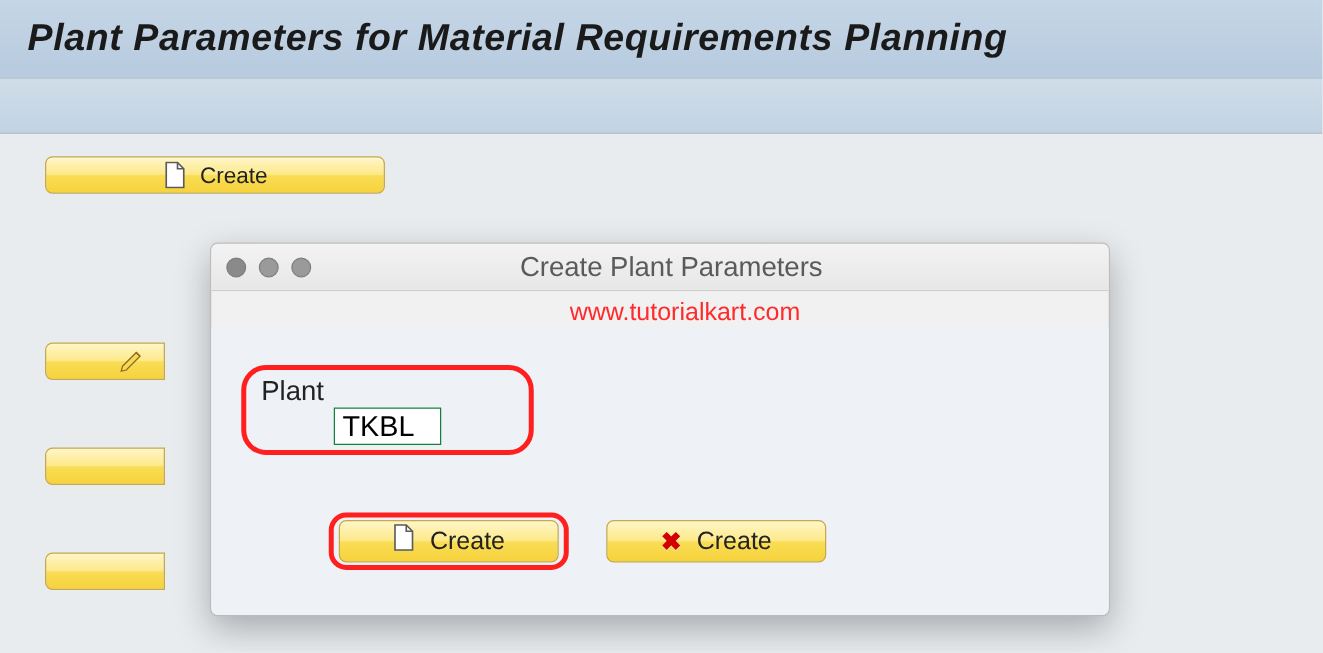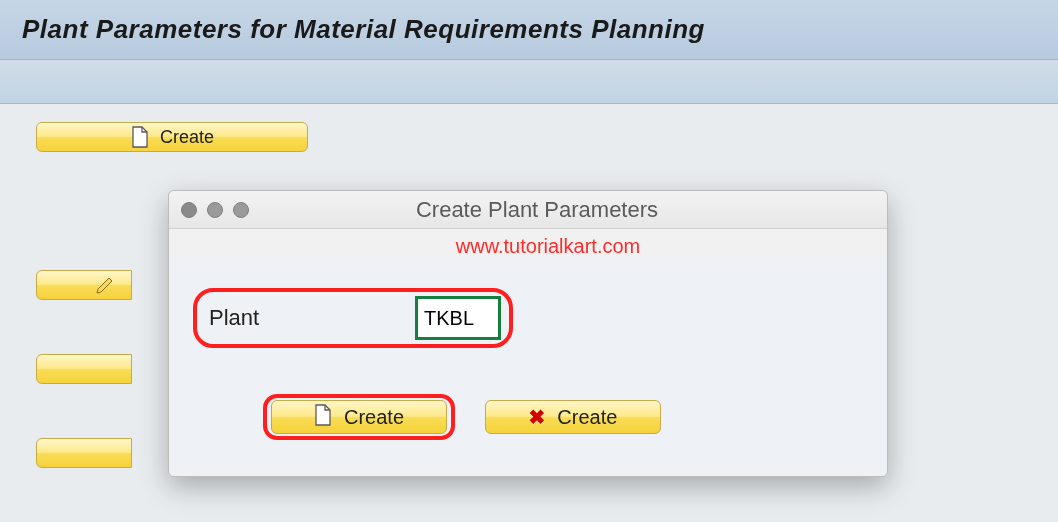--- a/index.html
+++ b/index.html
@@ -10,21 +10,21 @@
       height: 522px;
       overflow: hidden;
       position: relative;
     }
     .title-bar {
       background: linear-gradient(to bottom, #c5d6e6 0%, #b7cade 100%);
       padding: 14px 22px;
       border-bottom: 1px solid #9db5c9;
     }
     .title-bar h1 {
-      font-size: 26px;
+      font-size: 30px;
       font-weight: bold;
       font-style: italic;
       color: #1a1a1a;
       letter-spacing: 0.5px;
     }
     .toolbar-strip {
       background: linear-gradient(to bottom, #d0dde8 0%, #c1d3e3 100%);
       height: 44px;
       border-bottom: 1px solid #a8b8c6;
     }
@@ -131,33 +131,34 @@
       gap: 10px;
       margin-bottom: 46px;
     }
     .field-label {
       font-size: 22px;
       color: #222;
       width: 210px;
       padding-left: 4px;
     }
     .field-input {
-      border: 3px solid #15803d;
+      border: 1px solid #15803d;
       background: #fff;
-      font-size: 20px;
-      height: 44px;
+      font-size: 23px;
+      height: 30px;
       width: 86px;
       padding: 0 6px;
     }
     .highlight-oval {
       border: 4px solid #ff1f1f;
       border-radius: 20px;
       padding: 4px 8px;
       display: inline-flex;
       align-items: center;
+      flex-direction: column;
     }
     .highlight-rect {
       border: 4px solid #ff1f1f;
       border-radius: 14px;
       display: inline-flex;
       padding: 2px 4px;
     }
     .dialog-buttons {
       display: flex;
       align-items: center;

